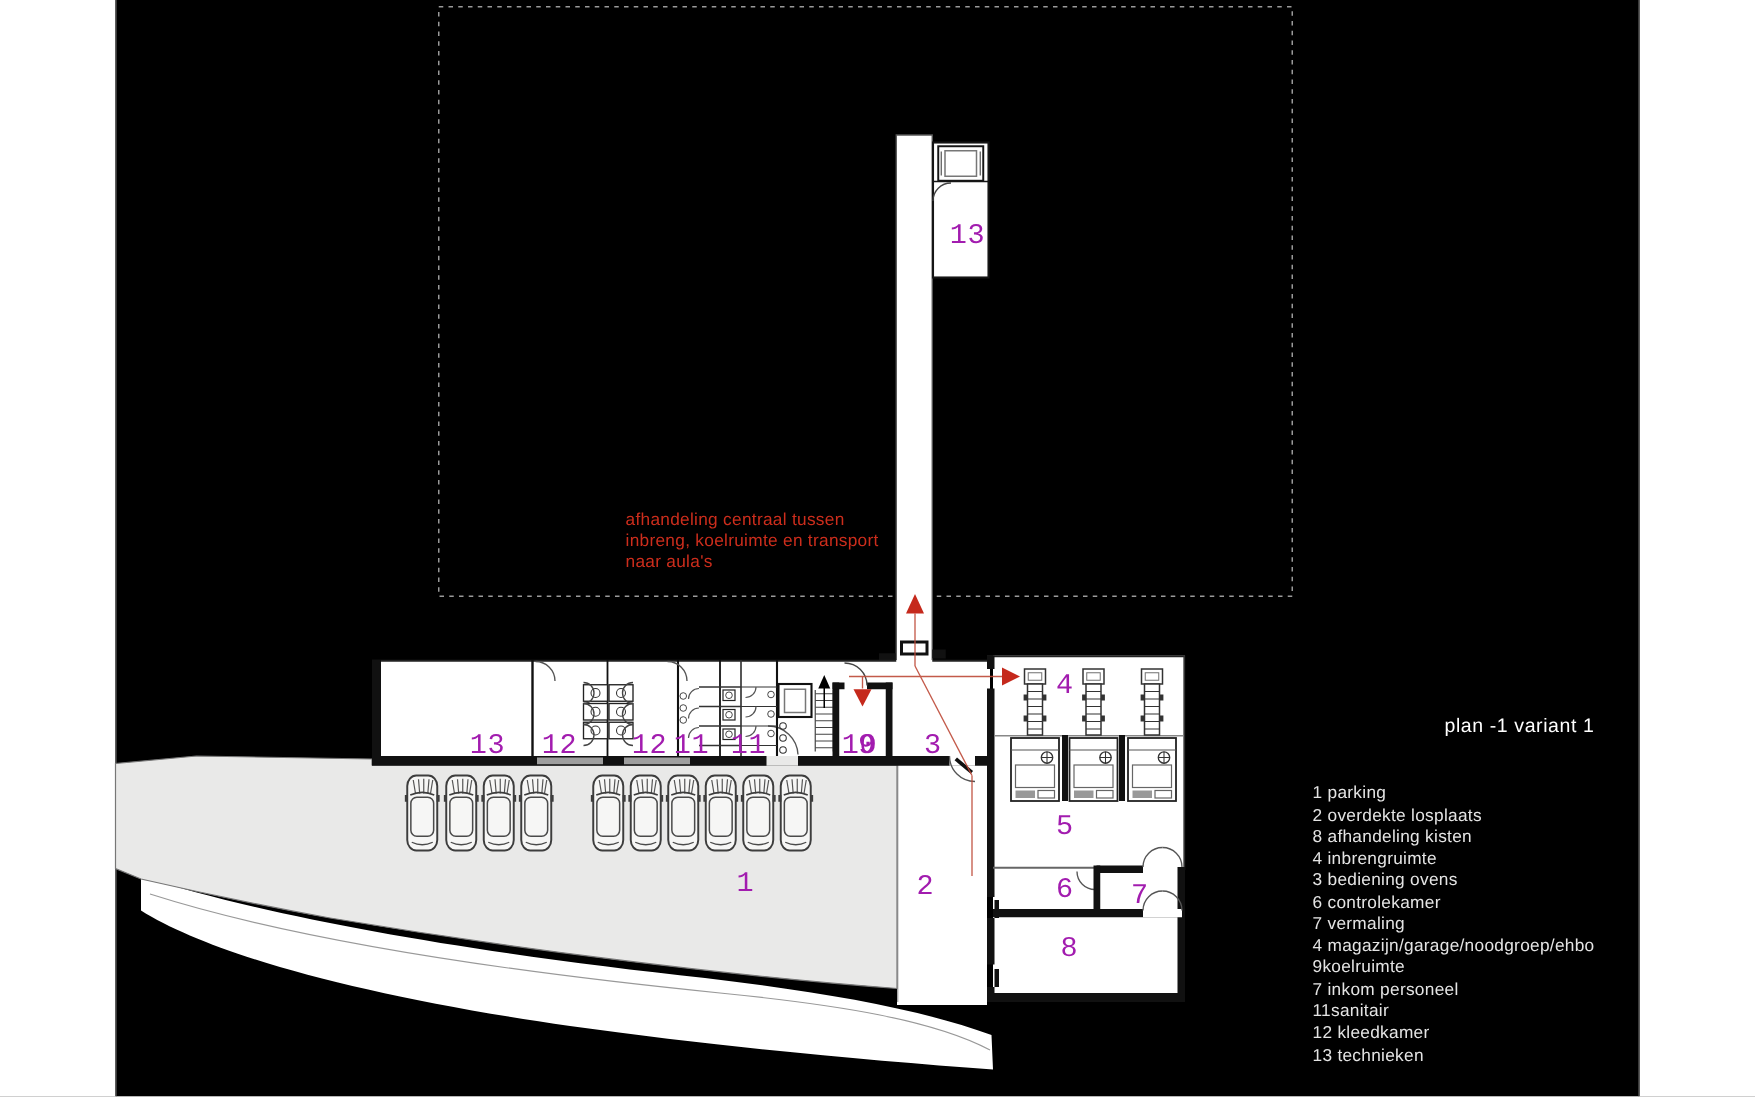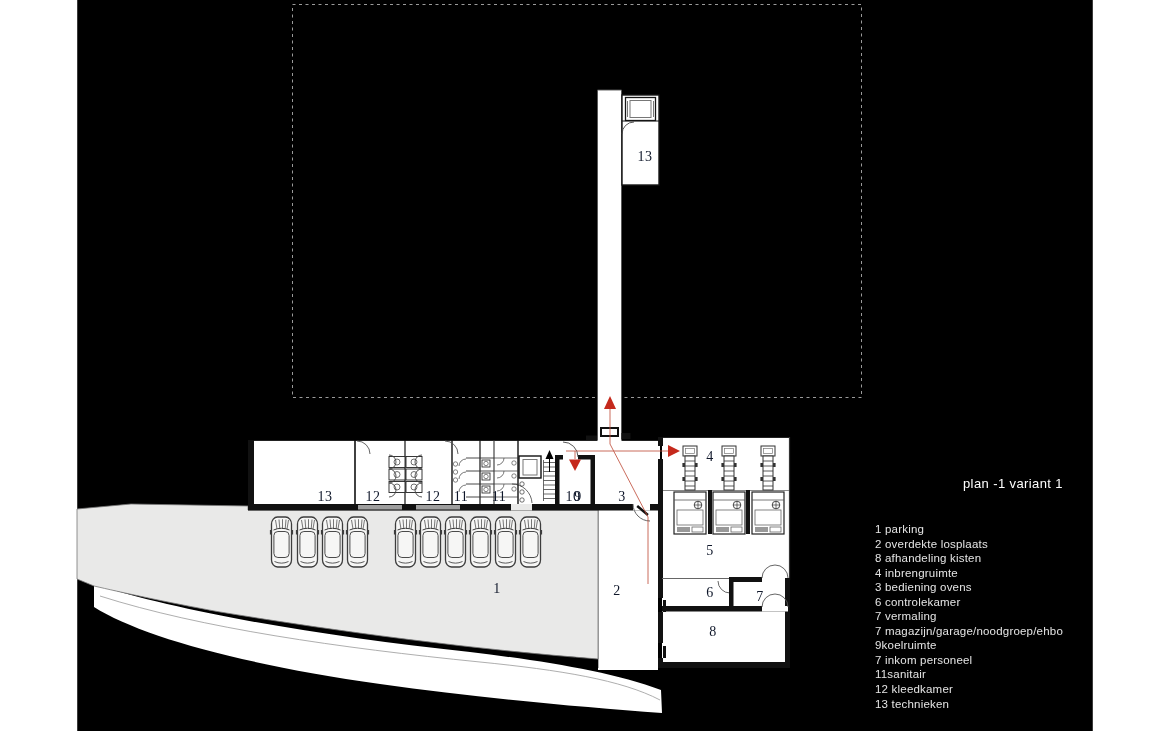--- a/index.html
+++ b/index.html
@@ -2,22 +2,22 @@
 <html><head>
 <meta charset="utf-8">
 <style>
   html,body{margin:0;padding:0;background:#fff;}
   #page{position:relative;width:1170px;height:731px;background:#ffffff;overflow:hidden;
         font-family:"Liberation Sans",sans-serif;}
   #canvas{position:absolute;left:77px;top:0;width:1014px;height:731px;background:#000;
           border-left:1px solid #3a3a3a;border-right:1px solid #3a3a3a;}
   #plan-svg{position:absolute;left:0;top:0;width:1170px;height:731px;}
   #labels{position:absolute;inset:0;pointer-events:none;}
-  .room-label{position:absolute;transform:translate(-50%,-50%);font-size:14px;color:#0f172a;
-              font-family:Liberation Serif, serif;letter-spacing:0.5px;}
+  .room-label{position:absolute;transform:translate(-50%,-50%);font-size:19px;color:#a21caf;
+              font-family:Liberation Mono, monospace;letter-spacing:0.5px;}
   #annotation{position:absolute;left:417px;top:340px;font-size:11.5px;line-height:14px;
               letter-spacing:0.2px;}
   #plan-title{position:absolute;right:107px;top:476px;font-size:13px;color:#ffffff;
               letter-spacing:0.4px;white-space:nowrap;}
   #legend{position:absolute;right:107px;top:522px;text-align:left;font-size:11.5px;
           line-height:14.55px;color:#e4e4e4;letter-spacing:0.2px;}
   .legend-item{white-space:nowrap;}
 </style>
 </head>
 <body>
@@ -266,30 +266,35 @@
       <span class="room-label" style="left: 622px; top: 497px;">3</span>
       <span class="room-label" style="left: 710px; top: 457px;">4</span>
       <span class="room-label" style="left: 710px; top: 551px;">5</span>
       <span class="room-label" style="left: 710px; top: 593px;">6</span>
       <span class="room-label" style="left: 760px; top: 597px;">7</span>
       <span class="room-label" style="left: 713px; top: 632px;">8</span>
       <span class="room-label" style="left: 617px; top: 591px;">2</span>
       <span class="room-label" style="left: 497px; top: 589px;">1</span>
     </div>
 
+  <div id="annotation" style="color: rgb(204, 45, 28);">
+      <div>afhandeling centraal tussen</div>
+      <div>inbreng, koelruimte en transport</div>
+      <div>naar aula's</div>
+    </div>
 
   <div id="plan-title">plan -1 variant 1</div>
   <div id="legend">
       <div class="legend-item">1 parking</div>
       <div class="legend-item">2 overdekte losplaats</div>
       <div class="legend-item">8 afhandeling kisten</div>
       <div class="legend-item">4 inbrengruimte</div>
       <div class="legend-item">3 bediening ovens</div>
       <div class="legend-item">6 controlekamer</div>
       <div class="legend-item">7 vermaling</div>
-      <div class="legend-item">7 magazijn/garage/noodgroep/ehbo</div>
+      <div class="legend-item">4 magazijn/garage/noodgroep/ehbo</div>
       <div class="legend-item">9koelruimte</div>
       <div class="legend-item">7 inkom personeel</div>
       <div class="legend-item">11sanitair</div>
       <div class="legend-item">12 kleedkamer</div>
       <div class="legend-item">13 technieken</div>
     </div>
 </div>
 
 </body></html>

